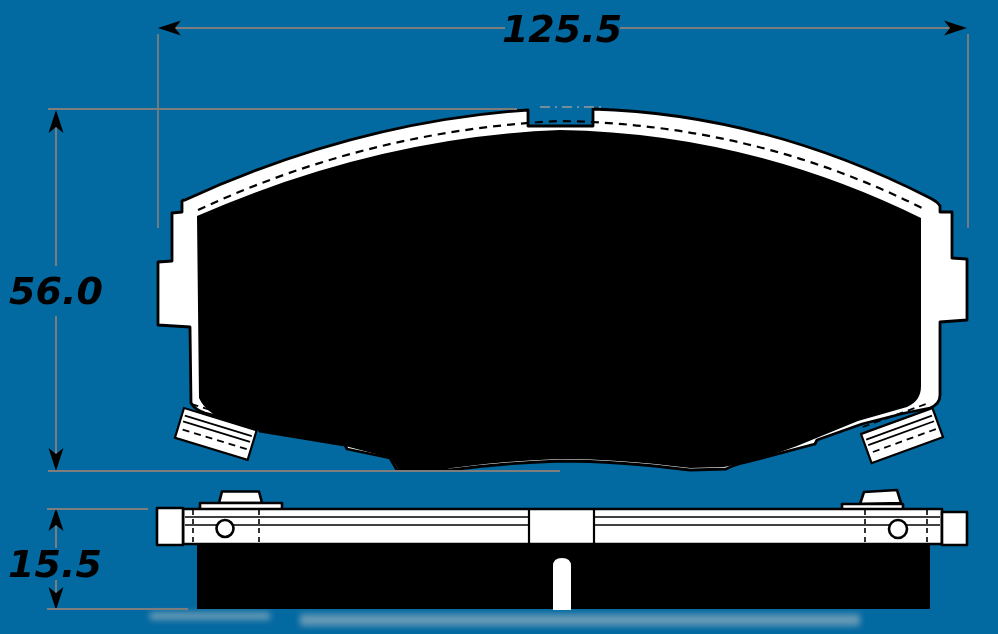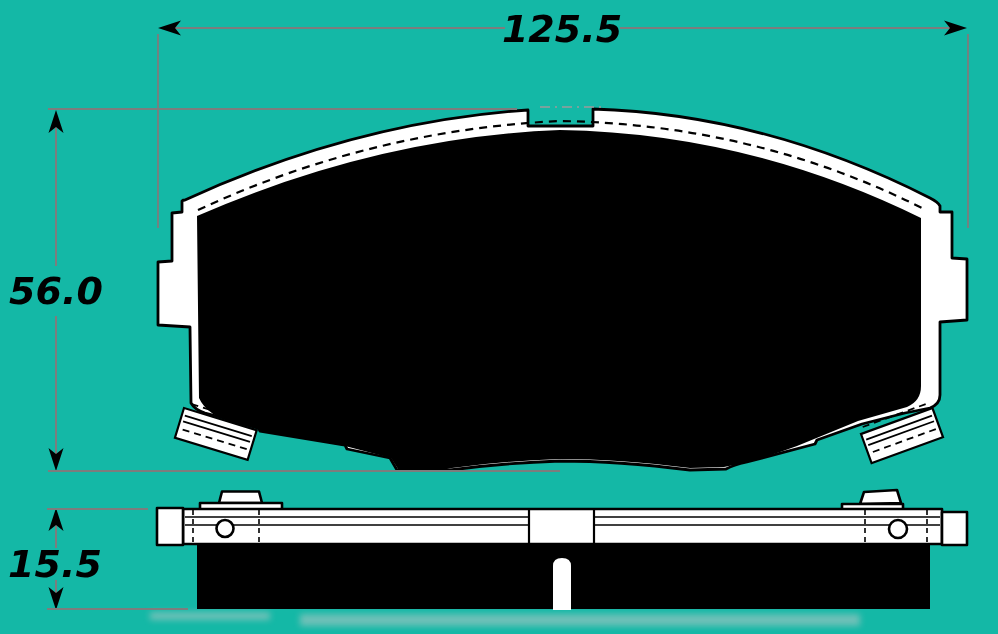--- a/index.html
+++ b/index.html
@@ -1,16 +1,16 @@
 <!DOCTYPE html>
 <html><head>
 <meta charset="utf-8">
 <style>
   html,body{margin:0;padding:0;background:#ffffff;}
-  .canvas{position:relative;width:998px;height:634px;background:#14b8a6;overflow:hidden;
+  .canvas{position:relative;width:998px;height:634px;background:#0369a1;overflow:hidden;
           font-family:"DejaVu Sans","Liberation Sans",sans-serif;}
   svg{position:absolute;left:0;top:0;}
   .outline{fill:#ffffff;stroke:#000000;stroke-width:2.8;stroke-linejoin:round;}
   .black-fill{fill:#000000;stroke:none;}
   .dashed-arc{fill:none;stroke:#000000;stroke-width:2.2;stroke-dasharray:8 6;}
   .dim-line{stroke:#7d7d7d;stroke-width:2;fill:none;}
   .ext-line{stroke:#7d7d7d;stroke-width:1.8;fill:none;}
   .arrow{fill:#000000;stroke:none;}
   .dim-text{fill:#000000;font-weight:bold;font-style:italic;font-size:38px;
             font-family:"DejaVu Sans","Liberation Sans",sans-serif;}

